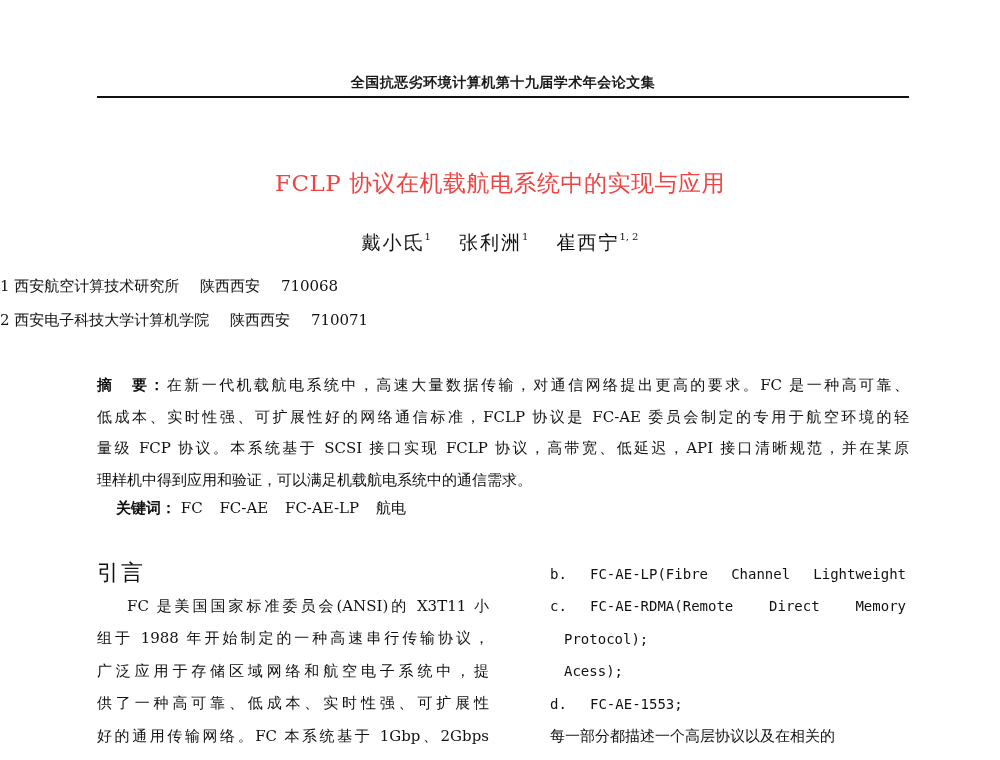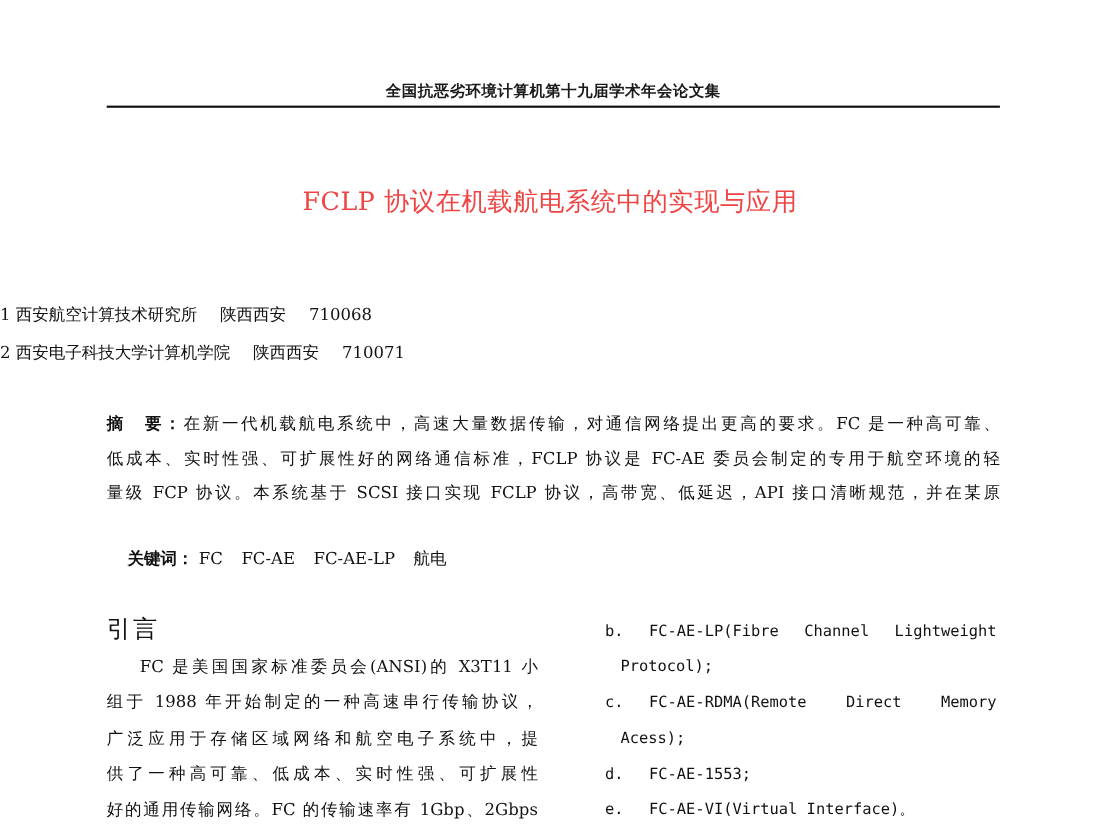--- a/index.html
+++ b/index.html
@@ -137,61 +137,66 @@
 </head>
 <body>
 
 <div class="page">
 
   <div class="running-header">全国抗恶劣环境计算机第十九届学术年会论文集</div>
   <div class="header-rule"></div>
 
   <h1 class="title" style="margin:0;font-weight:normal;">FCLP 协议在机载航电系统中的实现与应用</h1>
 
+  <div class="authors">
+    <span class="author"><span>戴小氐</span><sup>1</sup></span>
+    <span class="author"><span>张利洲</span><sup>1</sup></span>
+    <span class="author"><span>崔西宁</span><sup>1, 2</sup></span>
+  </div>
 
   <div class="affil affil-1">
     <span>1</span>
     <span>西安航空计算技术研究所</span><span class="sp"></span>
     <span>陕西西安</span><span class="sp"></span>
     <span>710068</span>
   </div>
   <div class="affil affil-2">
     <span>2</span>
     <span>西安电子科技大学计算机学院</span><span class="sp"></span>
     <span>陕西西安</span><span class="sp"></span>
     <span>710071</span>
   </div>
 
   <div class="abstract">
     <span class="line"><span class="label">摘　要：</span><span>在新一代机载航电系统中，高速大量数据传输，对通信网络提出更高的要求。FC 是一种高可靠、</span></span>
     <span class="line">低成本、实时性强、可扩展性好的网络通信标准，FCLP 协议是 FC-AE 委员会制定的专用于航空环境的轻</span>
     <span class="line">量级 FCP 协议。本系统基于 SCSI 接口实现 FCLP 协议，高带宽、低延迟，API 接口清晰规范，并在某原</span>
+    <span class="line last">理样机中得到应用和验证，可以满足机载航电系统中的通信需求。</span>
   </div>
 
   <div class="keywords">
     <span class="label">关键词：</span>
     <span class="kw">FC</span>
     <span class="kw">FC-AE</span>
     <span class="kw">FC-AE-LP</span>
     <span class="kw">航电</span>
   </div>
 
   <div class="col-left">
     <h2 class="section-heading">引言</h2>
     <span class="body-line indent">FC 是美国国家标准委员会(ANSI)的 X3T11 小</span>
     <span class="body-line">组于 1988 年开始制定的一种高速串行传输协议，</span>
     <span class="body-line">广泛应用于存储区域网络和航空电子系统中，提</span>
     <span class="body-line">供了一种高可靠、低成本、实时性强、可扩展性</span>
-    <span class="body-line">好的通用传输网络。FC 的传输速率有 1Gbp、2Gbps</span>
+    <span class="body-line">好的通用传输网络。FC 本系统基于 1Gbp、2Gbps</span>
     <span class="body-line">以及 4Gbps 等不同速率级别，可以满足不同通信</span>
   </div>
 
   <div class="col-right">
     <span class="list-line justify"><span class="marker">b.</span><span>FC-AE-LP(Fibre Channel Lightweight</span></span>
+    <span class="list-line justify"><span class="marker">c.</span><span>FC-AE-RDMA(Remote Direct Memory</span></span>
     <span class="list-line cont">Protocol);</span>
-    <span class="list-line justify"><span class="marker">c.</span><span>FC-AE-RDMA(Remote Direct Memory</span></span>
     <span class="list-line cont">Acess);</span>
     <span class="list-line"><span class="marker">d.</span><span>FC-AE-1553;</span></span>
-    <span class="list-line"><span class="marker">e.</span><span>FC-AE-VI(Virtual Interface)。</span></span>
     <span class="list-line cut-line">每一部分都描述一个高层协议以及在相关的</span>
   </div>
 
 </div>
 
 </body></html>

